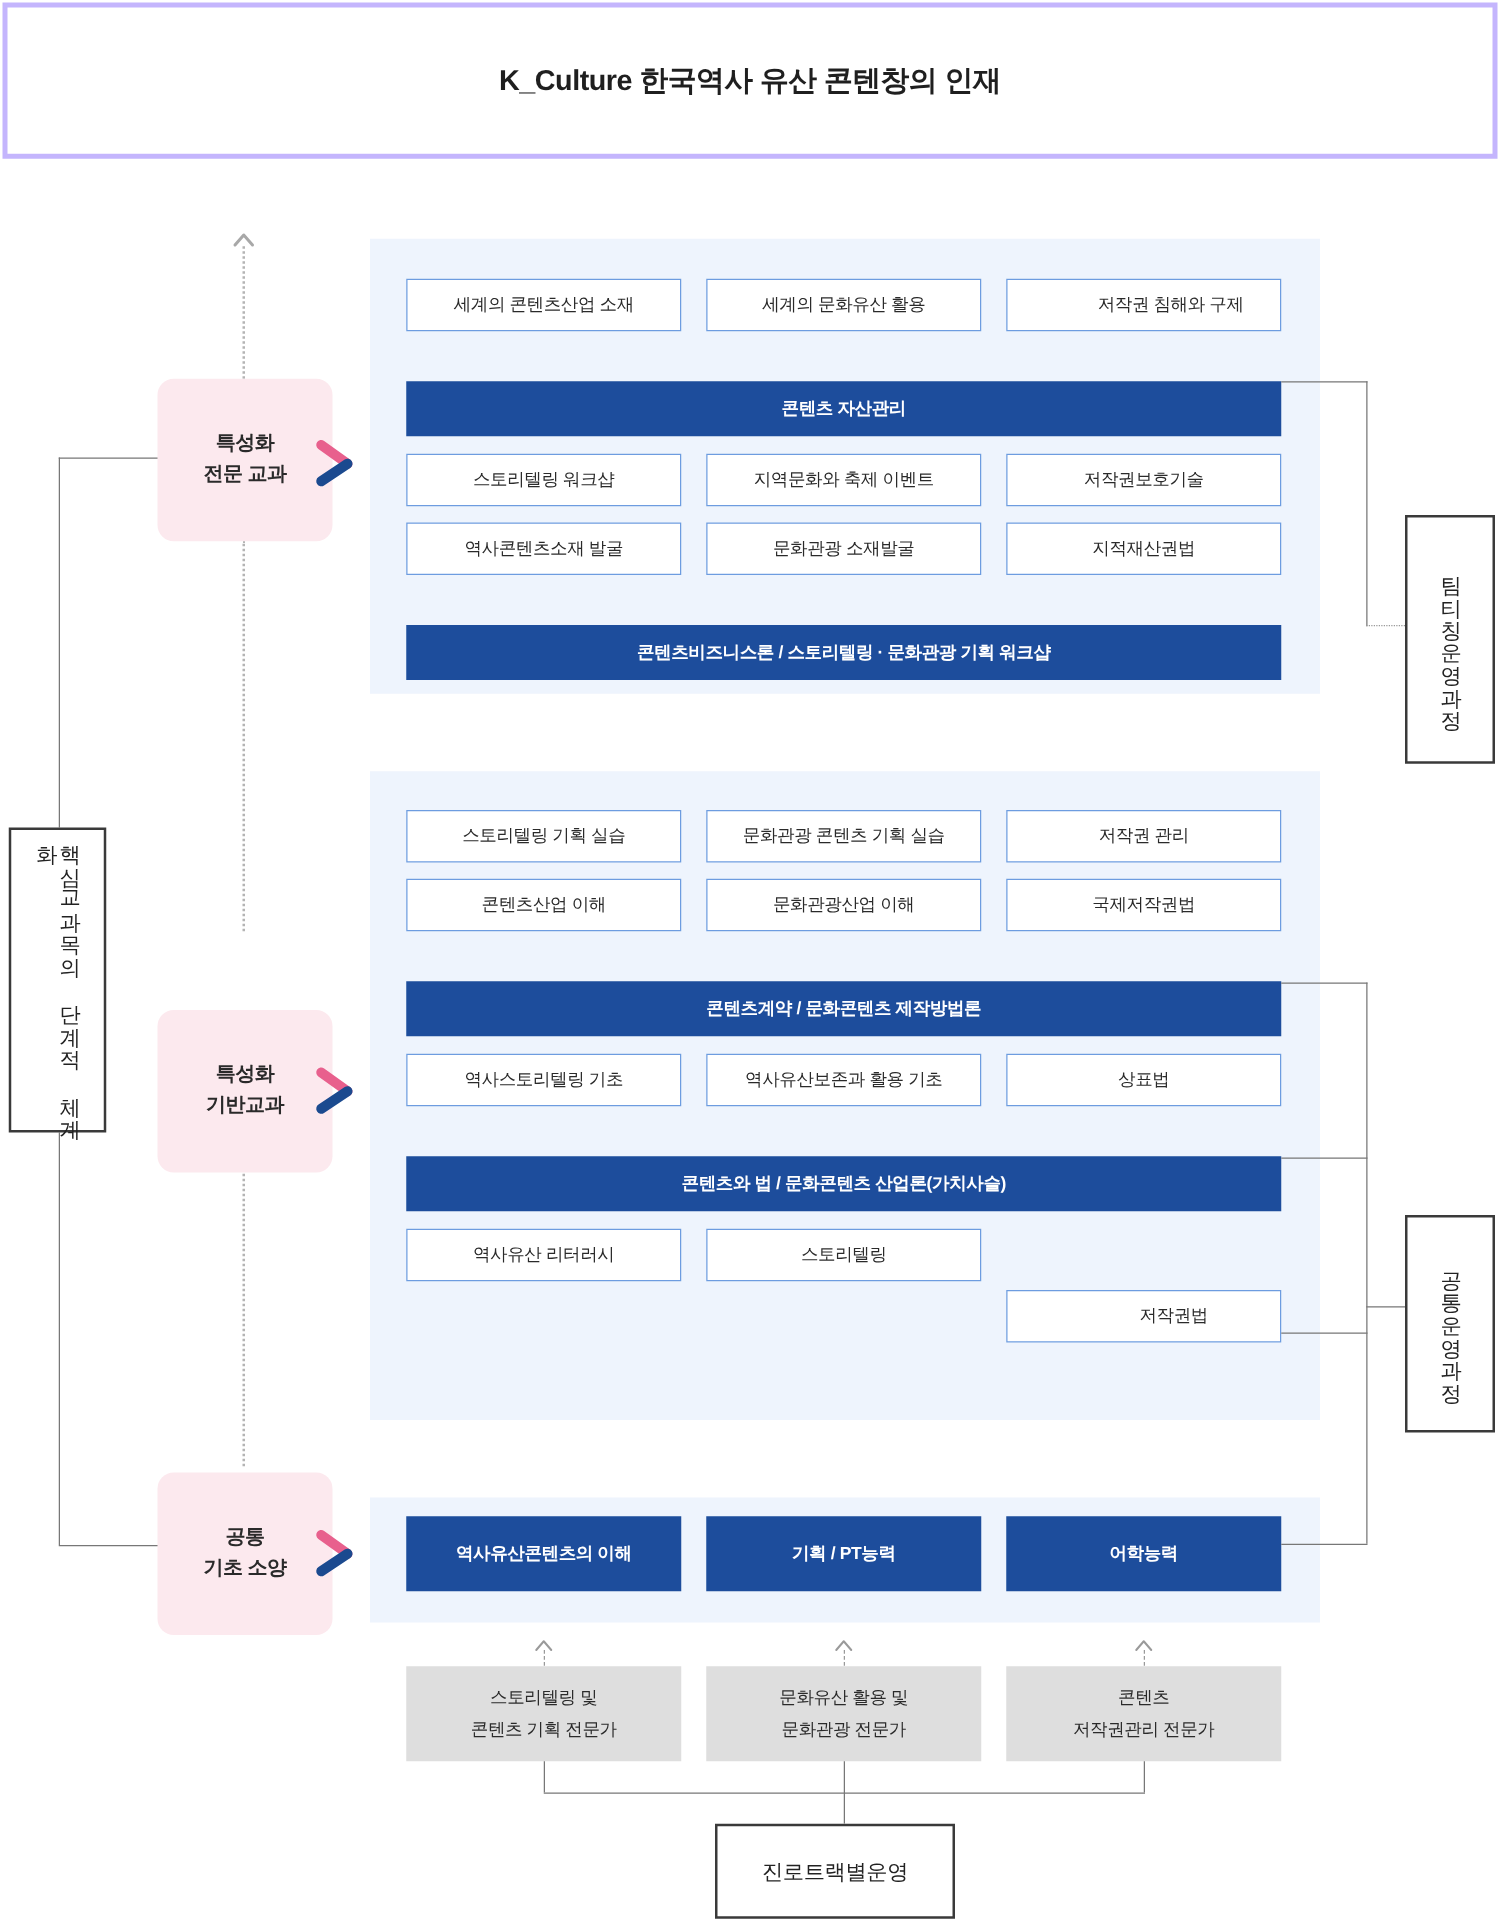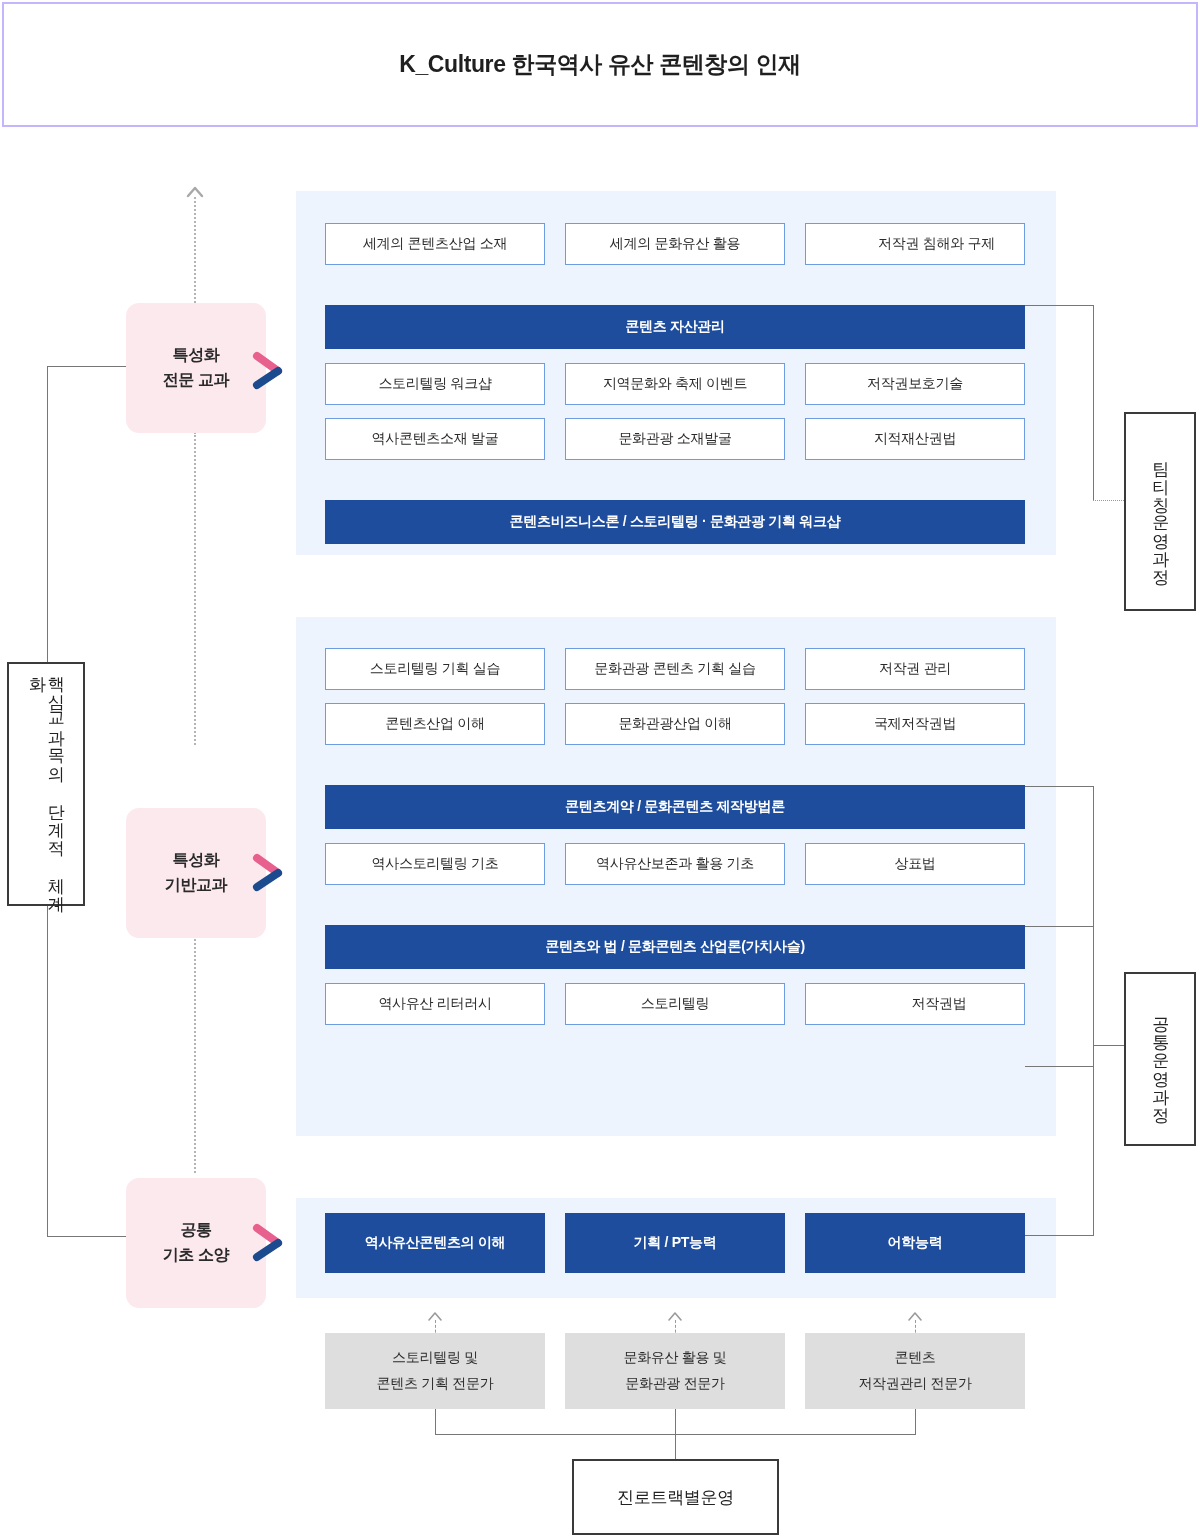--- a/index.html
+++ b/index.html
@@ -9,21 +9,21 @@
     font-family: "Liberation Sans", "DejaVu Sans", sans-serif;
     color: #222222;
     overflow: hidden;
   }
   #root { position: relative; width: 1200px; height: 1539px; }
 
   
   .header {
     position: absolute; left: 2px; top: 2px;
     width: 1196px; height: 125px;
-    border: 2px solid #c4b5fd;
+    border: 4px solid #c4b5fd;
     background: #ffffff;
     display: flex; align-items: center; justify-content: center;
   }
   .header-title {
     font-size: 23px; font-weight: bold; color: #1f1f1f;
     letter-spacing: -0.4px;
   }
 
   
   .panel {
@@ -90,21 +90,21 @@
     background: #dedede;
     display: flex; flex-direction: column;
     align-items: center; justify-content: center;
     font-size: 14px; color: #2a2a2a;
     line-height: 1.85; letter-spacing: -0.3px;
   }
 
   
   #outcome {
     position: absolute;
-    left: 572px; top: 1459px; width: 207px; height: 76px;
+    left: 572px; top: 1459px; width: 192px; height: 76px;
     border: 2px solid #3a3a3a; background: #ffffff;
     display: flex; align-items: center; justify-content: center;
     font-size: 17px; color: #222222; letter-spacing: -0.3px;
   }
 
   
   .ln-h { position: absolute; height: 0; border-top: 1px solid #777777; }
   .ln-v { position: absolute; width: 0; border-left: 1px solid #777777; }
   .dot-h { position: absolute; height: 0; border-top: 1px dotted #999999; }
   .dot-v { position: absolute; width: 0; border-left: 2px dotted #b4b4b4; }
@@ -249,21 +249,21 @@
   <div class="bar bar-wide" style="top:903px;">
       <span>콘텐츠와 법 / 문화콘텐츠 산업론(가치사슬)</span>
     </div>
 
   <div class="course" style="left:325px; top:983px;">
       <span>역사유산 리터러시</span>
     </div>
   <div class="course" style="left:565px; top:983px;">
       <span>스토리텔링</span>
     </div>
-  <div class="course" style="left:805px; top:983px;padding-left:48px;">
+  <div class="course" style="left:805px; top:1032px;padding-left:48px;">
       <span>저작권법</span>
     </div>
 
 
   <div class="panel" id="panel-core"></div>
 
   <div class="bar bar-small" style="left:325px; top:1213px;">
       <span>역사유산콘텐츠의 이해</span>
     </div>
   <div class="bar bar-small" style="left:565px; top:1213px;">

